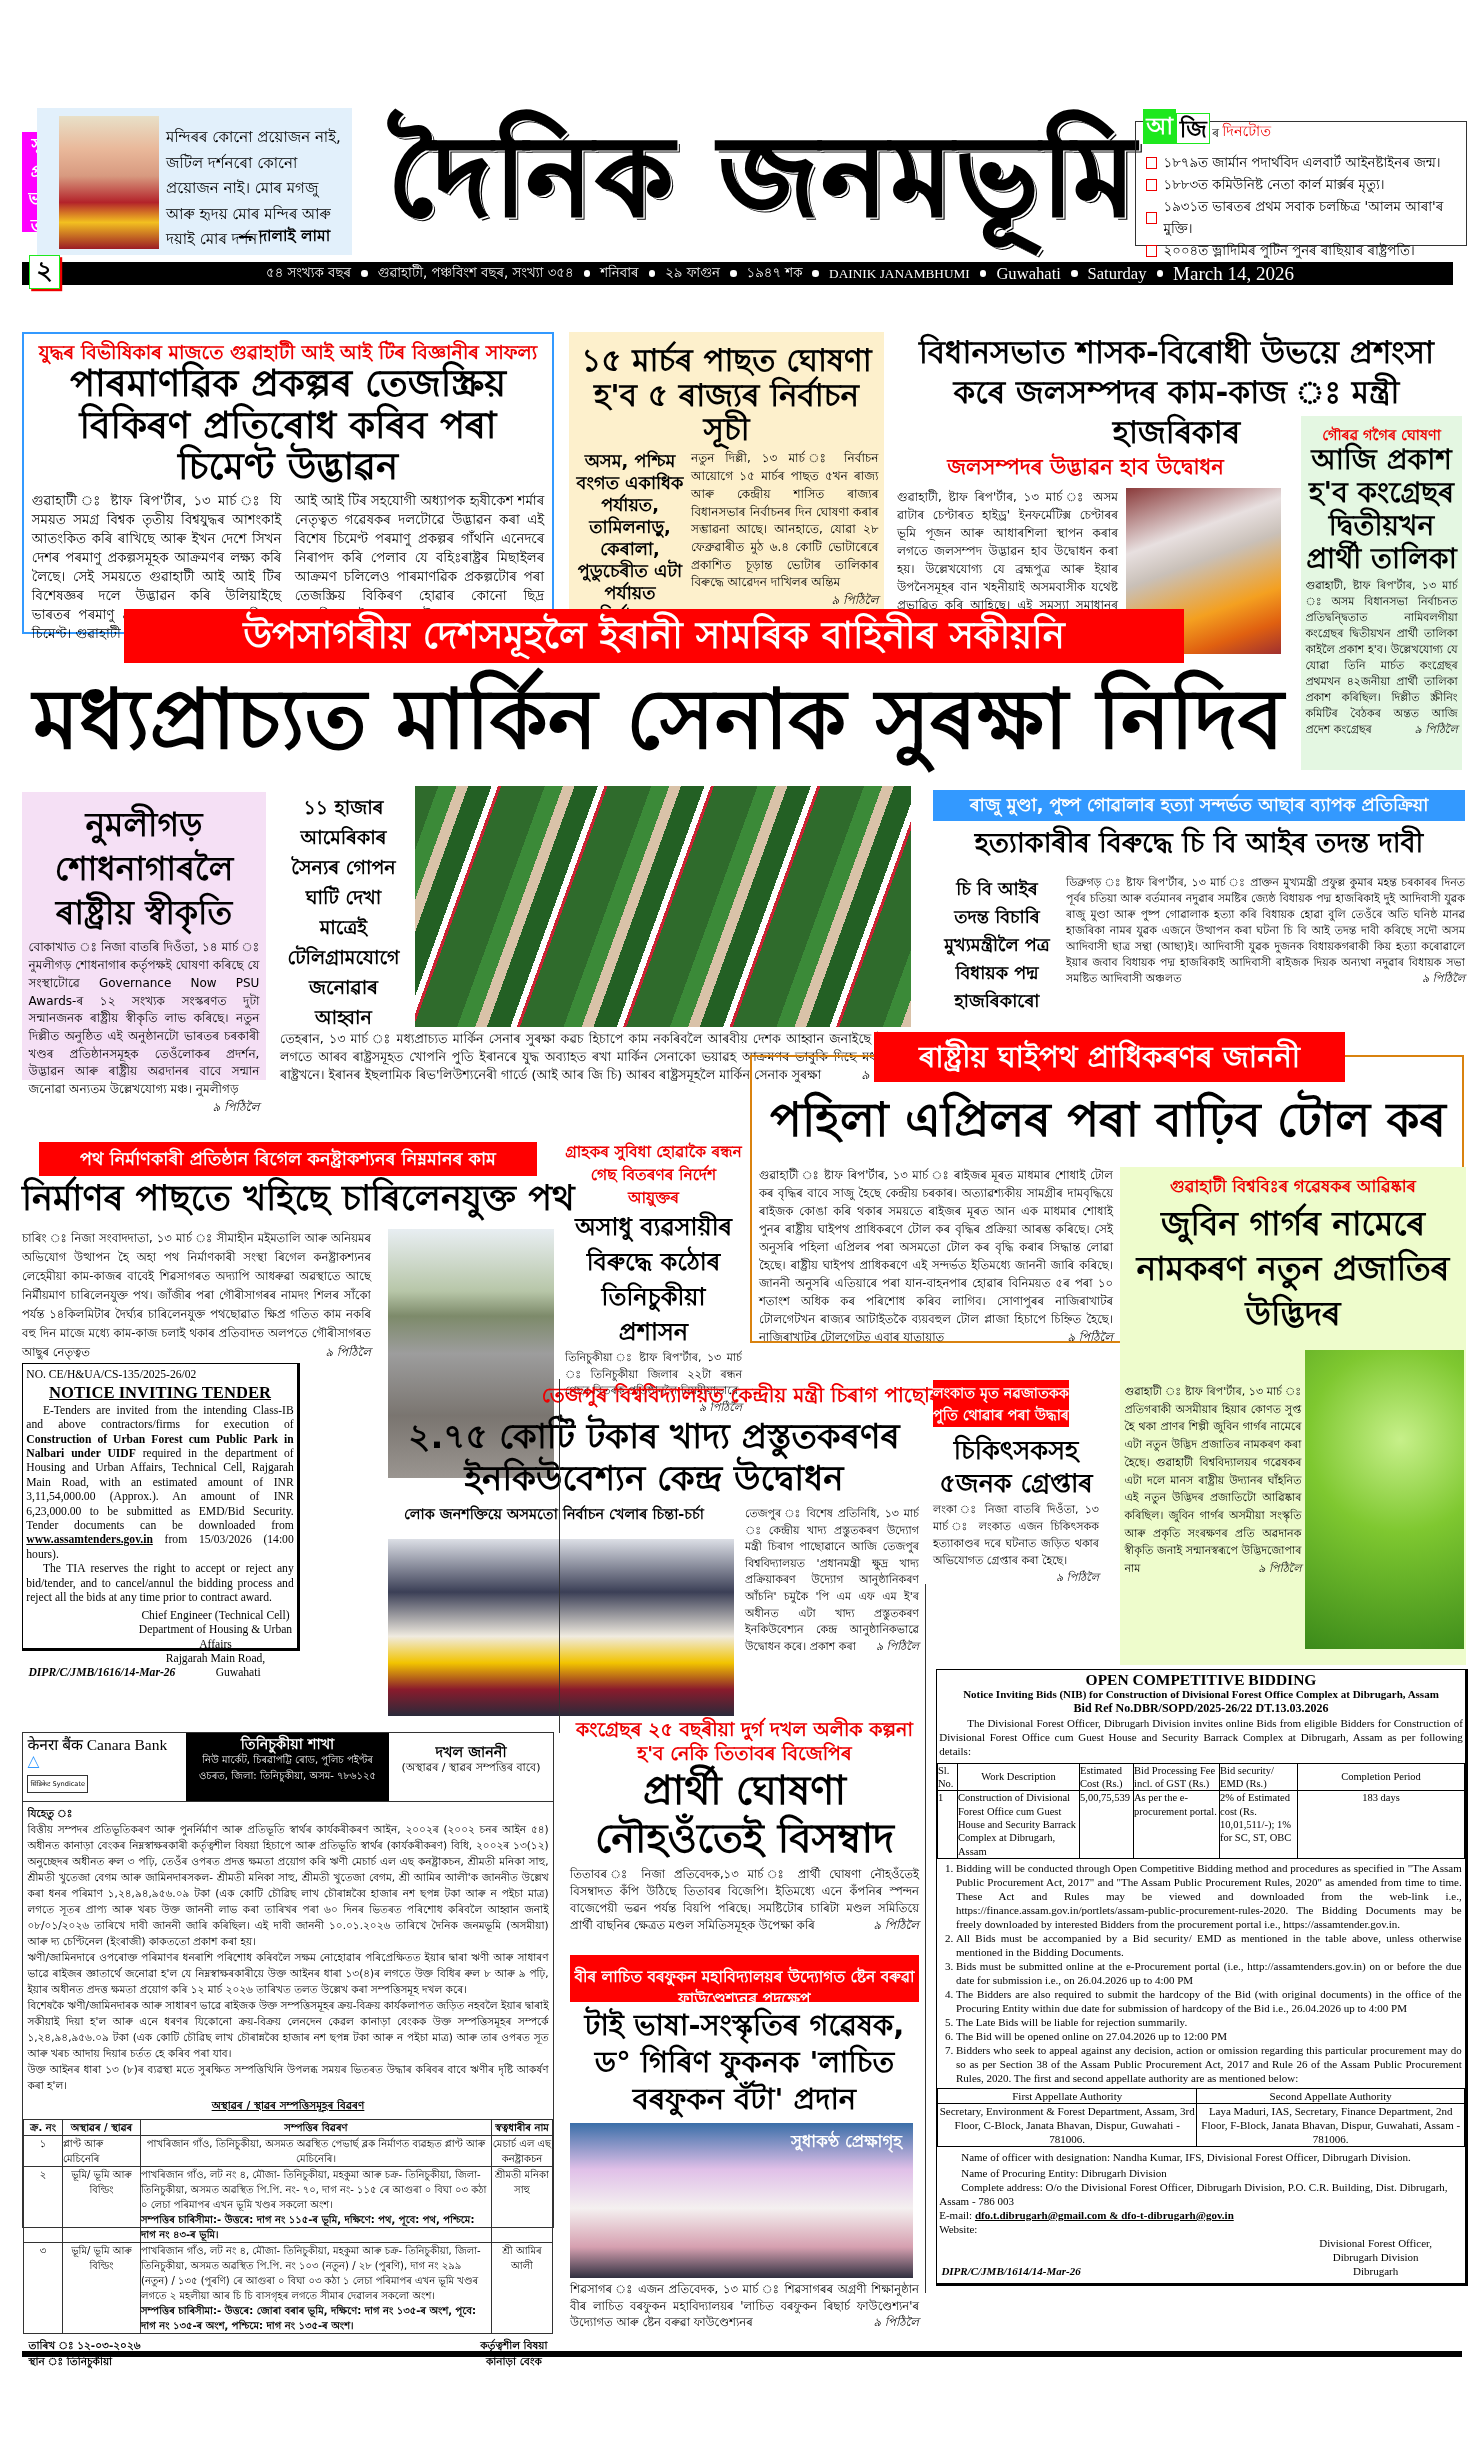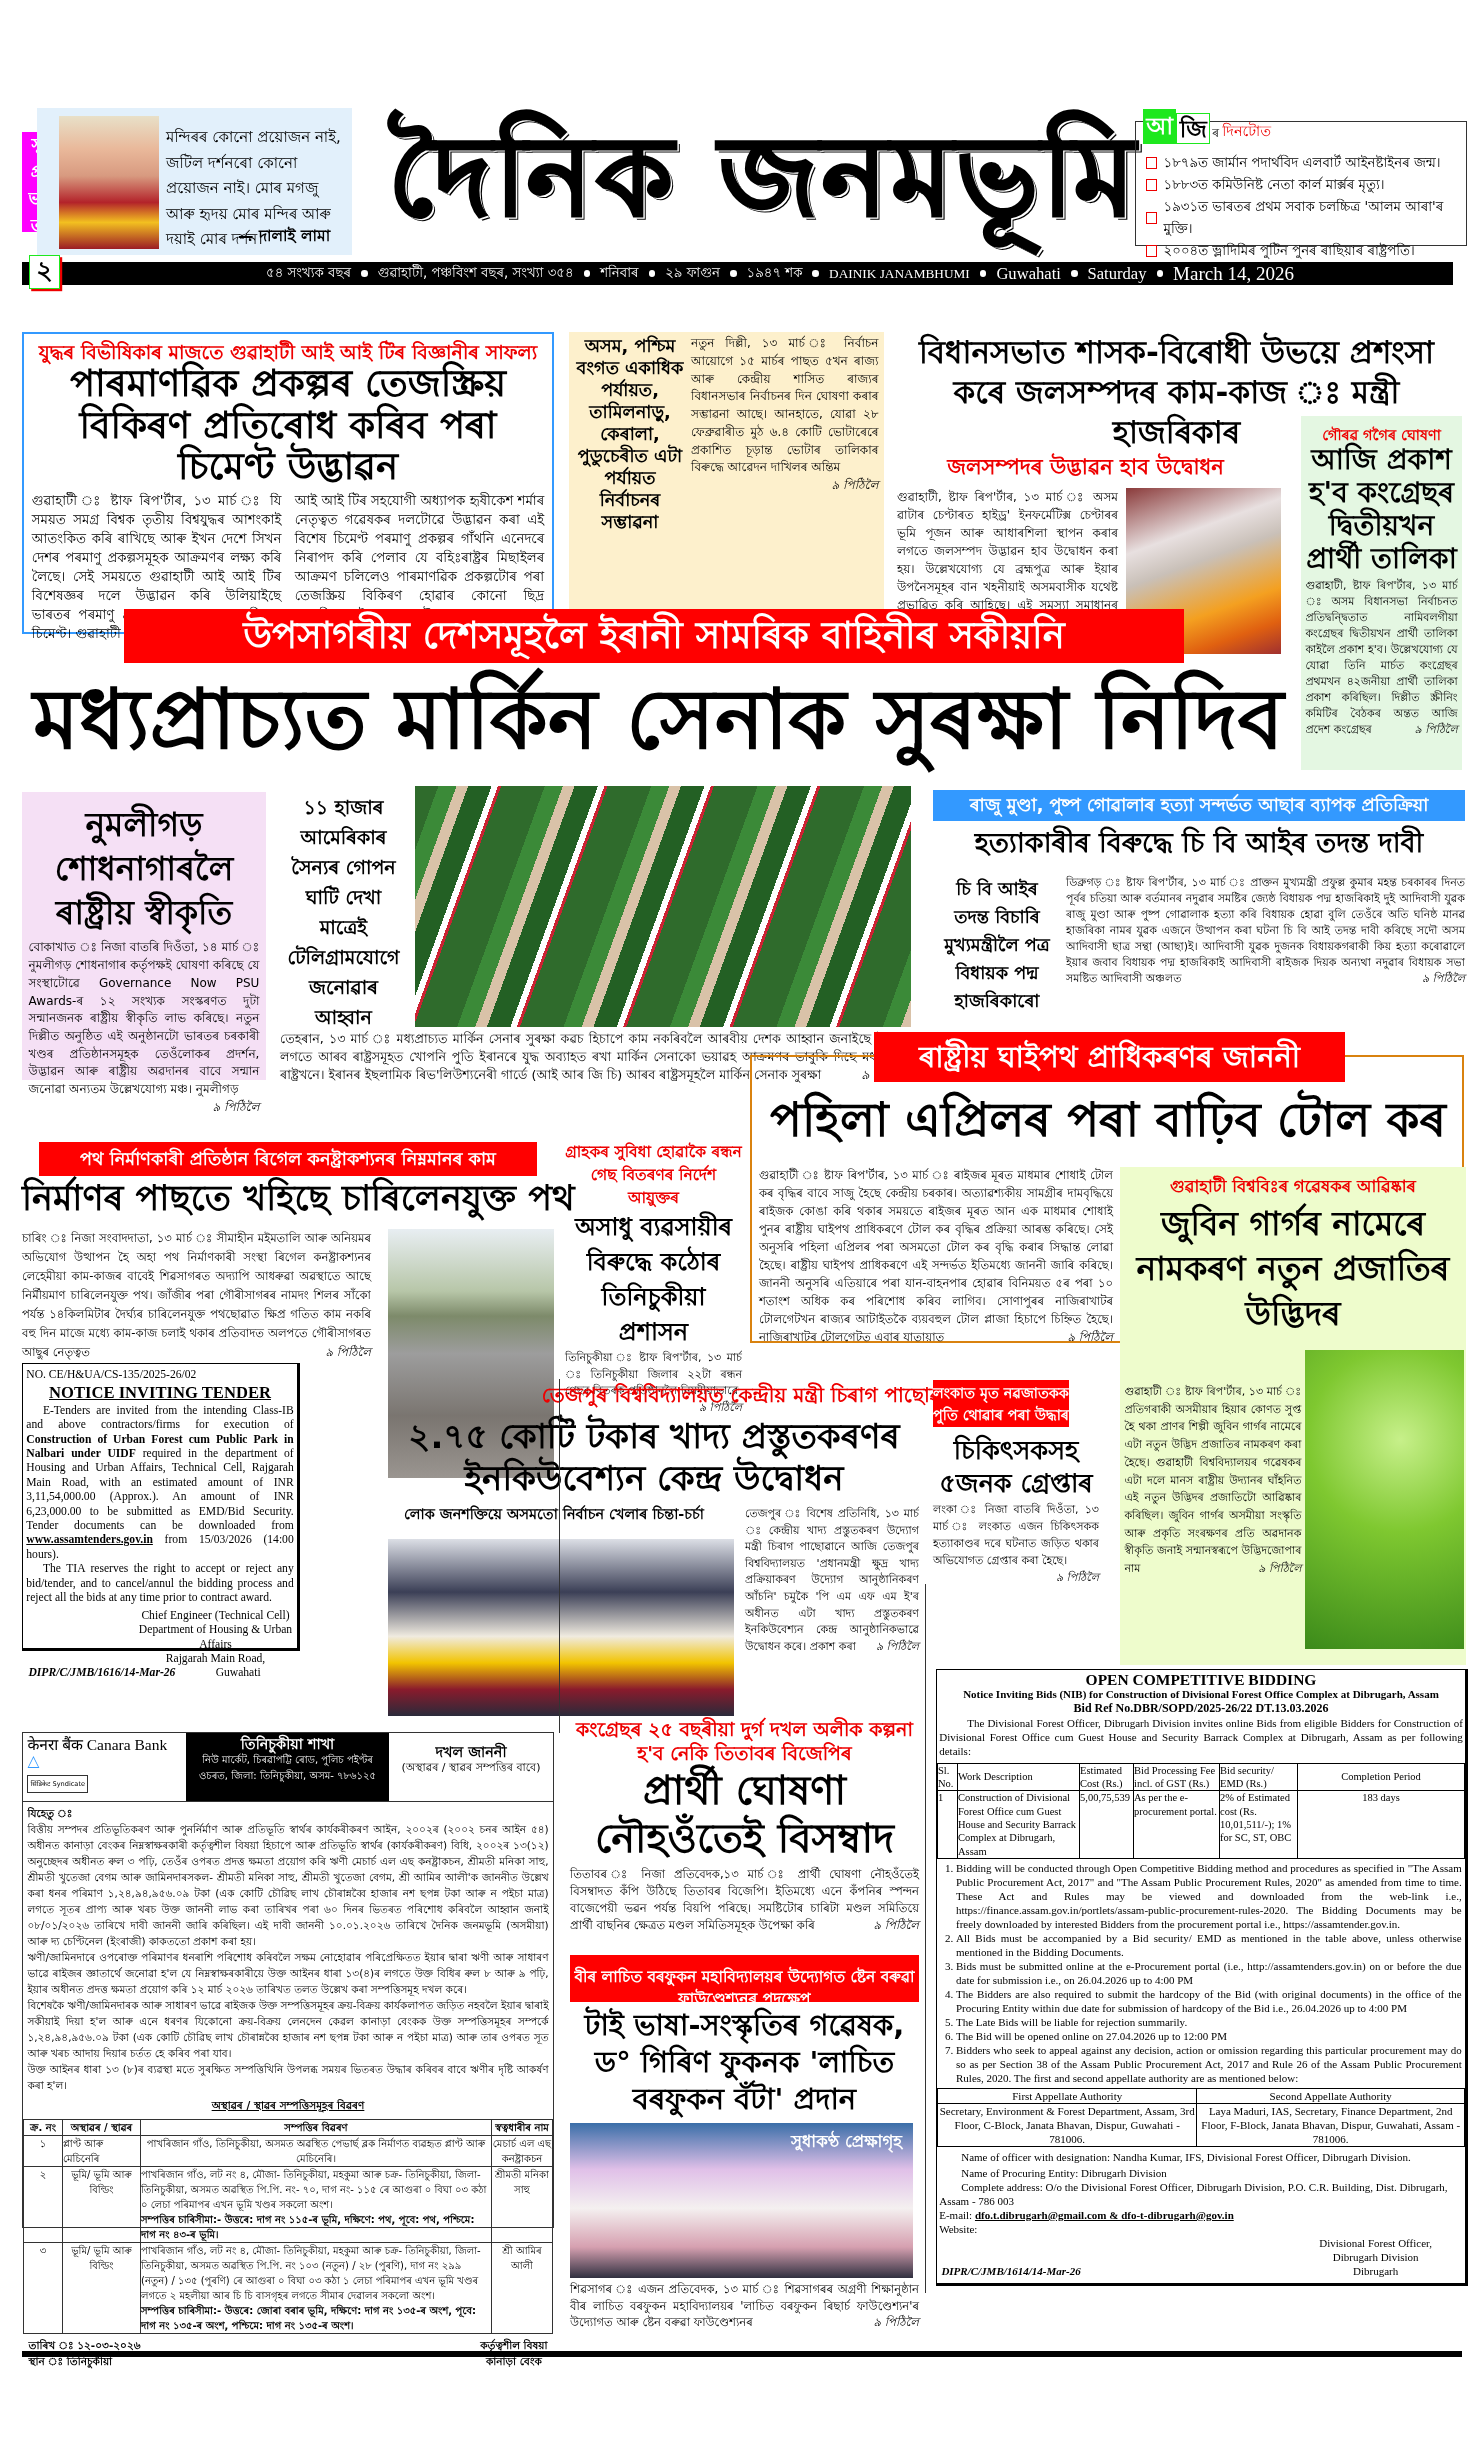--- a/index.html
+++ b/index.html
@@ -104,20 +104,21 @@
 <div class="box" style="left:22px;top:332px;width:532px;height:302px;border:2.8px solid #3399ff">
   <div class="red hl" style="font-size:19px;margin-top:7.8px">যুদ্ধৰ বিভীষিকাৰ মাজতে গুৱাহাটী আই আই টিৰ বিজ্ঞানীৰ সাফল্য</div>
   <div class="hl" style="font-size:37px;padding:0 11px">পাৰমাণৱিক প্ৰকল্পৰ তেজস্ক্ৰিয় বিকিৰণ প্ৰতিৰোধ কৰিব পৰা চিমেণ্ট উদ্ভাৱন</div>
   <div style="display:flex;gap:13.3px;padding:3.3px 7.8px">
     <div class="body-txt" style="flex:1;font-size:13.3px;line-height:19px">গুৱাহাটী ঃ ষ্টাফ ৰিপ'ৰ্টাৰ, ১৩ মাৰ্চ ঃ যি সময়ত সমগ্ৰ বিশ্বক তৃতীয় বিশ্বযুদ্ধৰ আশংকাই আতংকিত কৰি ৰাখিছে আৰু ইখন দেশে সিখন দেশৰ পৰমাণু প্ৰকল্পসমূহক আক্ৰমণৰ লক্ষ্য কৰি লৈছে। সেই সময়তে গুৱাহাটী আই আই টিৰ বিশেষজ্ঞৰ দলে উদ্ভাৱন কৰি উলিয়াইছে ভাৰতৰ পৰমাণু প্ৰকল্পসমূহৰ বাবে এক বিশেষ চিমেণ্ট। গুৱাহাটী</div>
     <div class="body-txt" style="flex:1;font-size:13.3px;line-height:19px"><span>আই আই টিৰ সহযোগী অধ্যাপক হৃষীকেশ শৰ্মাৰ নেতৃত্বত গৱেষকৰ দলটোৱে উদ্ভাৱন কৰা এই বিশেষ চিমেণ্ট পৰমাণু প্ৰকল্পৰ গাঁথনি এনেদৰে নিৰাপদ কৰি পেলাব যে বহিঃৰাষ্ট্ৰৰ মিছাইলৰ আক্ৰমণ চলিলেও পাৰমাণৱিক প্ৰকল্পটোৰ পৰা তেজস্ক্ৰিয় বিকিৰণ হোৱাৰ কোনো ছিদ্ৰ নাথাকিব। এই প্ৰসংগতে উল্লেখযোগ্য যে</span> <span class="more">৯ পিঠিলৈ</span></div>
   </div>
 </div>
 
 <div class="box" style="left:569px;top:332px;width:315px;height:302px;background:#fdf0cc">
+  <div class="hl" style="font-size:31px;margin-top:11px">১৫ মাৰ্চৰ পাছত ঘোষণা হ'ব ৫ ৰাজ্যৰ নিৰ্বাচন সূচী</div>
   <div style="display:flex;gap:5.5px;padding:3.3px 5.5px">
     <div class="hl" style="width:111px;font-size:17.7px;line-height:22px">অসম, পশ্চিম বংগত একাধিক পৰ্যায়ত, তামিলনাড়ু, কেৰালা, পুডুচেৰীত এটা পৰ্যায়ত নিৰ্বাচনৰ সম্ভাৱনা</div>
     <div class="body-txt" style="flex:1;font-size:12px;line-height:17.7px"><span>নতুন দিল্লী, ১৩ মাৰ্চ ঃ নিৰ্বাচন আয়োগে ১৫ মাৰ্চৰ পাছত ৫খন ৰাজ্য আৰু কেন্দ্ৰীয় শাসিত ৰাজ্যৰ বিধানসভাৰ নিৰ্বাচনৰ দিন ঘোষণা কৰাৰ সম্ভাৱনা আছে। আনহাতে, যোৱা ২৮ ফেব্ৰুৱাৰীত মুঠ ৬.৪ কোটি ভোটাৰেৰে প্ৰকাশিত চূড়ান্ত ভোটাৰ তালিকাৰ বিৰুদ্ধে আৱেদন দাখিলৰ অন্তিম</span> <span class="more">৯ পিঠিলৈ</span></div>
   </div>
 </div>
 
 <div class="box" style="left:897px;top:332px;width:559px;height:233px">
   <div class="hl" style="font-size:31px;line-height:40px">বিধানসভাত শাসক-বিৰোধী উভয়ে প্ৰশংসা কৰে জলসম্পদৰ কাম-কাজ ঃ মন্ত্ৰী হাজৰিকাৰ</div>
   <div class="red hl" style="font-size:21px;width:377px;margin-top:4.4px">জলসম্পদৰ উদ্ভাৱন হাব উদ্বোধন</div>
   <div style="display:flex;gap:7.8px;margin-top:7.8px">
@@ -277,21 +278,21 @@
 
 <div class="box serif" style="left:936px;top:1669px;width:532px;height:617px;border:1.7px solid #000;border-right-width:3.3px;border-bottom-width:3.3px;padding:3.3px 0 0 0;font-size:11px;line-height:14px">
   <div style="text-align:center;font-size:15.5px;font-weight:bold;">OPEN COMPETITIVE BIDDING</div>
   <div style="text-align:center;font-weight:bold;padding:0 11px">Notice Inviting Bids (NIB) for Construction of Divisional Forest Office Complex at Dibrugarh, Assam</div>
   <div style="text-align:center;font-weight:bold;font-size:12px">Bid Ref No.DBR/SOPD/2025-26/22 DT.13.03.2026</div>
   <div style="text-align:justify;text-indent:28px;padding:1.1px 2.2px">The Divisional Forest Officer, Dibrugarh Division invites online Bids from eligible Bidders for Construction of Divisional Forest Office cum Guest House and Security Barrack Complex at Dibrugarh, Assam as per following details:</div>
   <table style="width:100%;border-collapse:collapse;margin-top:3.3px;font-size:10.5px;line-height:13.3px">
     <thead>
         <tr>
       <th style="border:1.1px solid #000;font-weight:normal;text-align:left;width:20px">Sl. No.</th>
-      <th style="border:1.1px solid #000;font-weight:normal;text-align:left;width:122px">Work Description</th>
+      <th style="border:1.1px solid #000;font-weight:normal;text-align:center;width:122px">Work Description</th>
       <th style="border:1.1px solid #000;font-weight:normal;text-align:left;width:54px">Estimated Cost (Rs.)</th>
       <th style="border:1.1px solid #000;font-weight:normal;text-align:left;width:86px">Bid Processing Fee incl. of GST (Rs.)</th>
       <th style="border:1.1px solid #000;font-weight:normal;text-align:left;width:78px">Bid security/ EMD (Rs.)</th>
       <th style="border:1.1px solid #000;font-weight:normal">Completion Period</th>
     </tr>
       </thead>
     <tbody>
         <tr>
       <td style="border:1.1px solid #000;vertical-align:top">1</td>
       <td style="border:1.1px solid #000;vertical-align:top">Construction of Divisional Forest Office cum Guest House and Security Barrack Complex at Dibrugarh, Assam</td>

